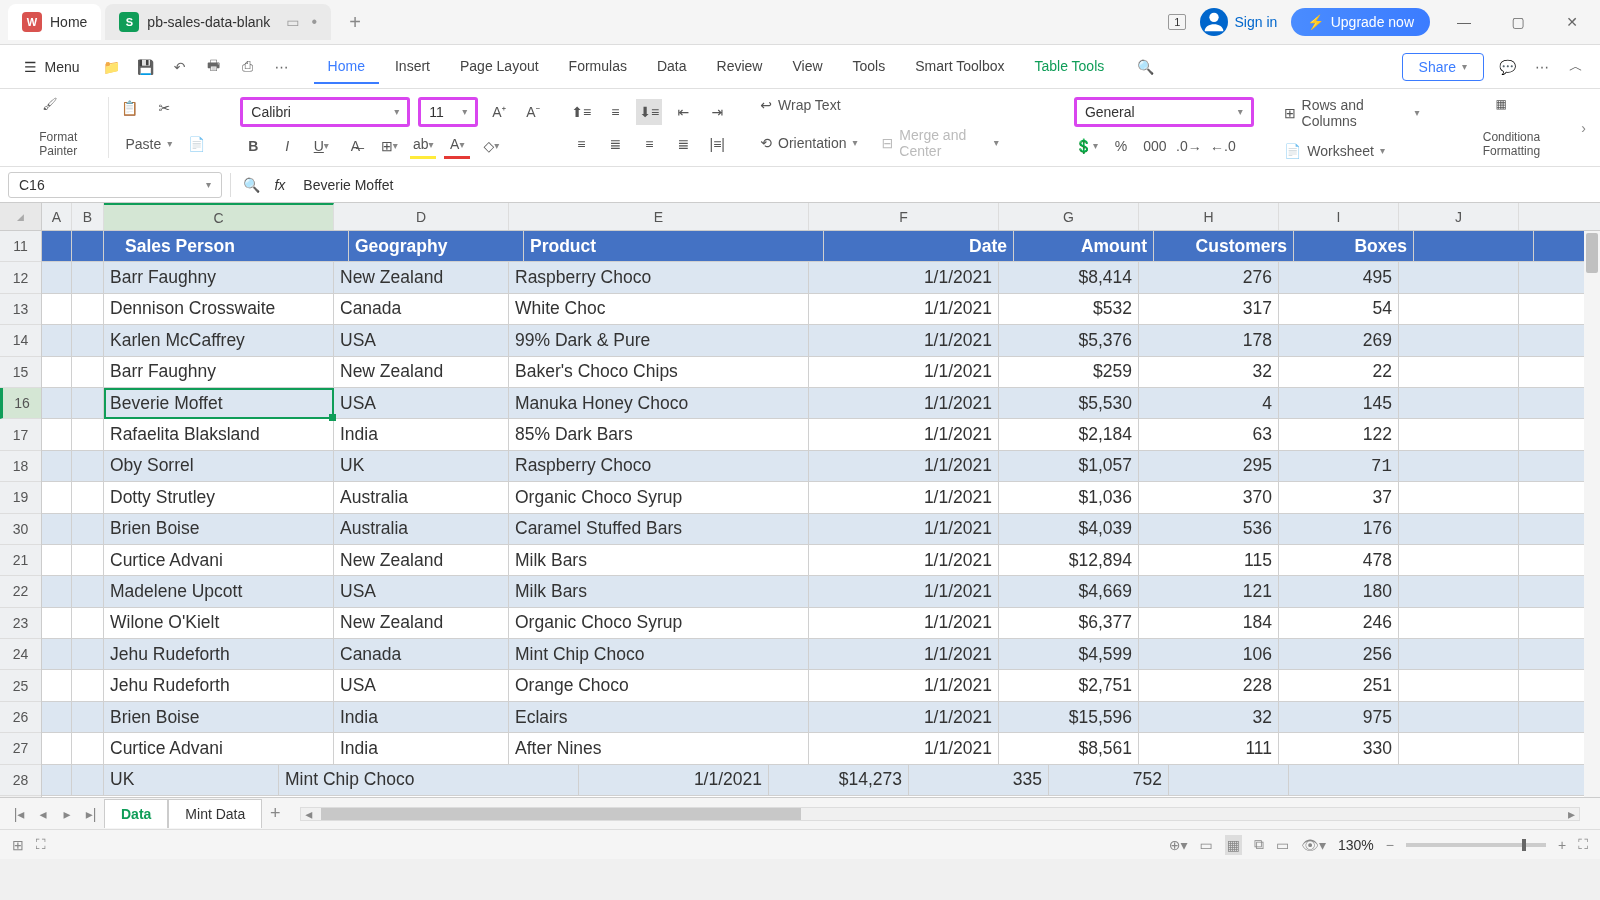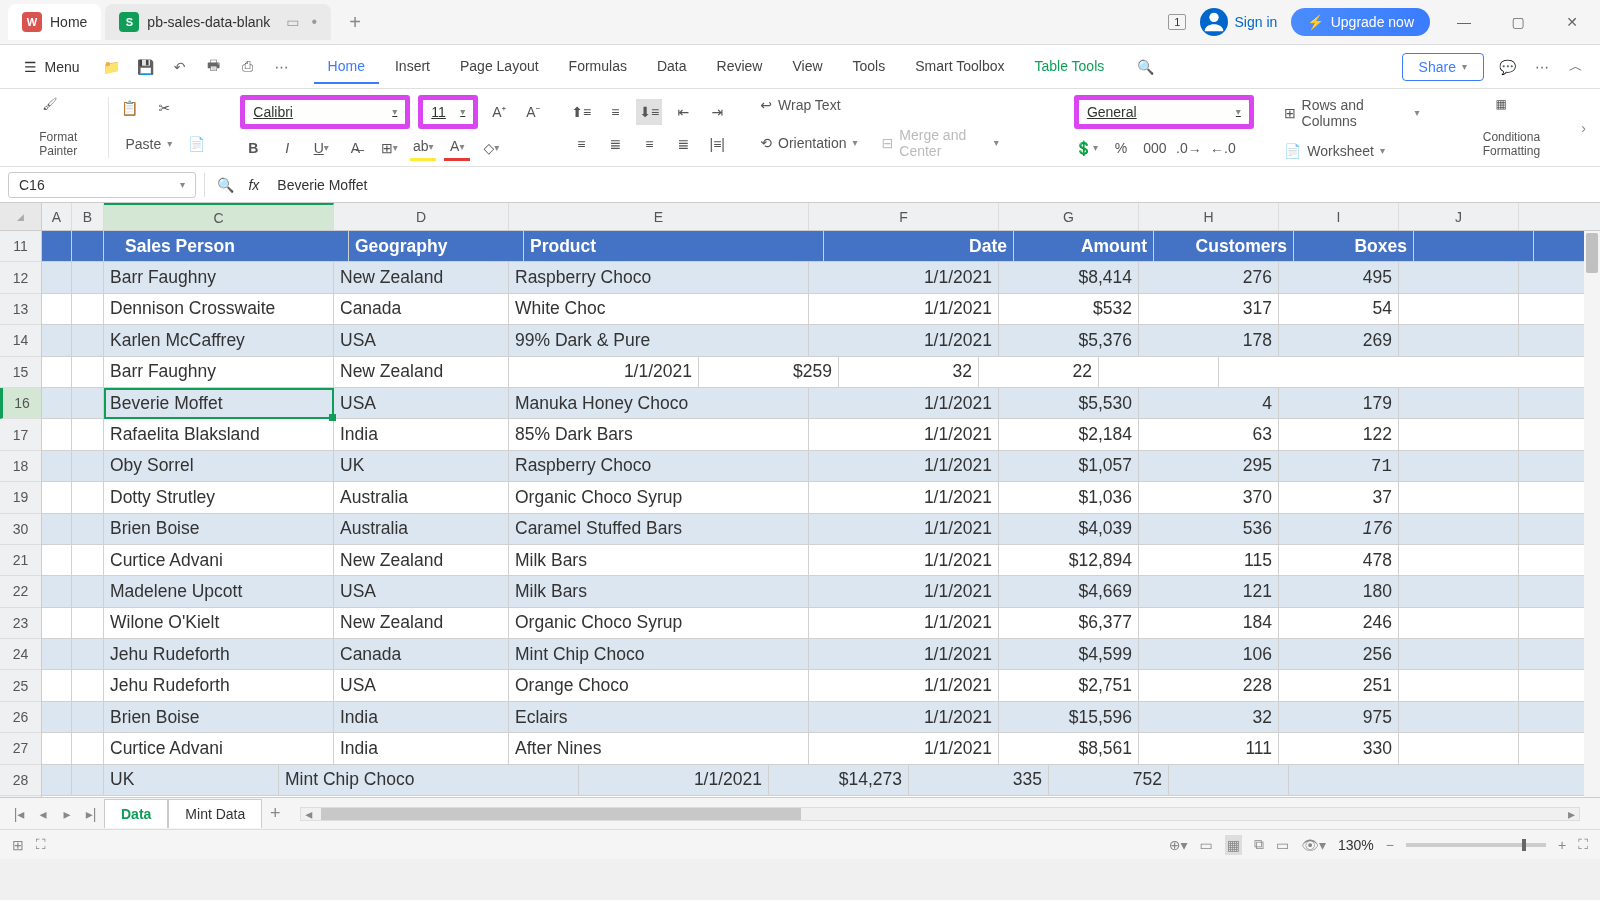--- a/index.html
+++ b/index.html
@@ -31,30 +31,30 @@
     .menubar-right { margin-left: auto; display: flex; align-items: center; gap: 14px; }
     .share-btn { border: 1px solid #3b7cff; color: #3b7cff; padding: 5px 16px; border-radius: 4px; display: flex; align-items: center; gap: 6px; }
     
     
     .ribbon { height: 78px; background: #fff; display: flex; align-items: center; padding: 0 14px; border-bottom: 1px solid #e0e0e0; gap: 8px; }
     .ribbon-group { display: flex; flex-direction: column; align-items: center; gap: 2px; padding: 0 8px; font-size: 12px; color: #555; }
     .ribbon-group.vert { border-right: 1px solid #e5e5e5; padding-right: 14px; }
     .ribbon-stack { display: flex; flex-direction: column; gap: 6px; }
     .ribbon-row { display: flex; align-items: center; gap: 8px; }
     .ribbon-btn { width: 26px; height: 26px; display: flex; align-items: center; justify-content: center; color: #555; cursor: pointer; }
-    .combo { border: 5px solid #d946ef; border-radius: 3px; padding: 4px 8px; display: flex; align-items: center; justify-content: space-between; background: #fff; text-decoration: underline; }
+    .combo { border: 3px solid #d946ef; border-radius: 3px; padding: 4px 8px; display: flex; align-items: center; justify-content: space-between; background: #fff; }
     .combo.font { width: 170px; }
     .combo.size { width: 60px; }
     .combo.numfmt { width: 180px; }
     .ribbon-label { display: flex; align-items: center; gap: 6px; color: #555; padding: 4px 8px; }
     .big-icon { width: 32px; height: 32px; color: #555; }
     
     
     .formulabar { height: 36px; background: #fff; display: flex; align-items: center; border-bottom: 1px solid #ccc; }
-    .namebox { width: 188px; border: 1px solid #ccc; margin: 4px 8px; padding: 4px 10px; display: flex; align-items: center; justify-content: space-between; border-radius: 3px; }
+    .namebox { width: 214px; border: 1px solid #ccc; margin: 4px 8px; padding: 4px 10px; display: flex; align-items: center; justify-content: space-between; border-radius: 3px; }
     .fx-area { display: flex; align-items: center; gap: 14px; padding: 0 12px; border-left: 1px solid #ddd; flex: 1; }
     .fx-input { flex: 1; padding: 4px; }
     
     
     .grid-container { position: relative; background: #fff; height: 594px; display: flex; }
     .rowheaders { width: 42px; background: #f0f0f0; border-right: 1px solid #ccc; }
     .corner { height: 28px; border-bottom: 1px solid #ccc; background: #e8e8e8; display:flex; align-items:center; justify-content:center; }
     .rowhead { height: 31.4px; border-bottom: 1px solid #ddd; display: flex; align-items: center; justify-content: center; font-size: 14px; color: #555; background: #eef0f2; }
     .rowhead.sel { background: #d4e6d4; border-left: 3px solid #0f9d58; }
     .grid-main { flex: 1; overflow: hidden; position: relative; }
@@ -373,36 +373,37 @@
           <div class="cell right" style="width: 140px;">$5,376</div>
           <div class="cell right" style="width: 140px;">178</div>
           <div class="cell right" style="width: 120px;">269</div>
           <div class="cell" style="width: 120px;"></div>
         </div>
         <div class="datarow">
           <div class="cell" style="width: 30px;"></div>
           <div class="cell" style="width: 32px;"></div>
           <div class="cell" style="width: 230px;">Barr Faughny</div>
           <div class="cell" style="width: 175px;">New Zealand</div>
+          <div class="cell" style="width: 300px;">Baker's Choco Chips</div>
           <div class="cell right" style="width: 190px;">1/1/2021</div>
           <div class="cell right" style="width: 140px;">$259</div>
           <div class="cell right" style="width: 140px;">32</div>
           <div class="cell right" style="width: 120px;">22</div>
           <div class="cell" style="width: 120px;"></div>
         </div>
         <div class="datarow stripe">
           <div class="cell" style="width: 30px;"></div>
           <div class="cell" style="width: 32px;"></div>
           <div class="cell" style="width: 230px;">Beverie Moffet</div>
           <div class="cell" style="width: 175px;">USA</div>
           <div class="cell" style="width: 300px;">Manuka Honey Choco</div>
           <div class="cell right" style="width: 190px;">1/1/2021</div>
           <div class="cell right" style="width: 140px;">$5,530</div>
           <div class="cell right" style="width: 140px;">4</div>
-          <div class="cell right" style="width: 120px;">179</div>
+          <div class="cell right" style="width: 120px;">145</div>
           <div class="cell" style="width: 120px;"></div>
         </div>
         <div class="datarow">
           <div class="cell" style="width: 30px;"></div>
           <div class="cell" style="width: 32px;"></div>
           <div class="cell" style="width: 230px;">Rafaelita Blaksland</div>
           <div class="cell" style="width: 175px;">India</div>
           <div class="cell" style="width: 300px;">85% Dark Bars</div>
           <div class="cell right" style="width: 190px;">1/1/2021</div>
           <div class="cell right" style="width: 140px;">$2,184</div>
@@ -436,21 +437,21 @@
         </div>
         <div class="datarow stripe">
           <div class="cell" style="width: 30px;"></div>
           <div class="cell" style="width: 32px;"></div>
           <div class="cell" style="width: 230px;">Brien Boise</div>
           <div class="cell" style="width: 175px;">Australia</div>
           <div class="cell" style="width: 300px;">Caramel Stuffed Bars</div>
           <div class="cell right" style="width: 190px;">1/1/2021</div>
           <div class="cell right" style="width: 140px;">$4,039</div>
           <div class="cell right" style="width: 140px;">536</div>
-          <div class="cell right" style="width: 120px; font-style: italic;">176</div>
+          <div class="cell right" style="width: 120px;">176</div>
           <div class="cell" style="width: 120px;"></div>
         </div>
         <div class="datarow">
           <div class="cell" style="width: 30px;"></div>
           <div class="cell" style="width: 32px;"></div>
           <div class="cell" style="width: 230px;">Curtice Advani</div>
           <div class="cell" style="width: 175px;">New Zealand</div>
           <div class="cell" style="width: 300px;">Milk Bars</div>
           <div class="cell right" style="width: 190px;">1/1/2021</div>
           <div class="cell right" style="width: 140px;">$12,894</div>

